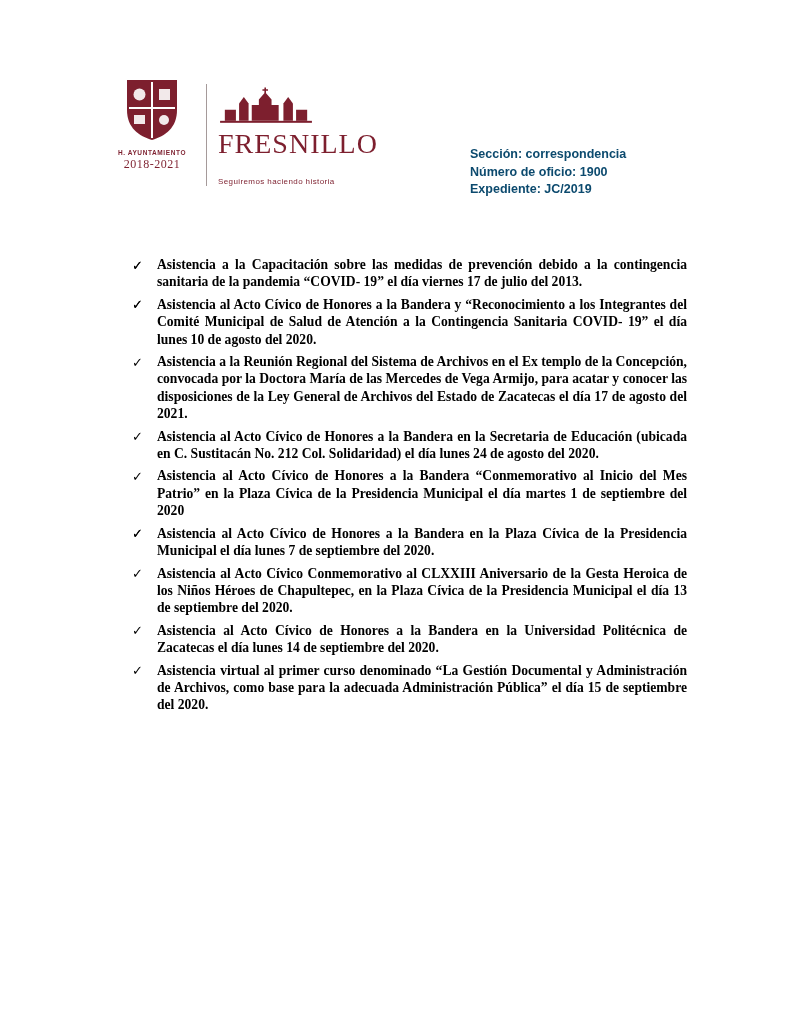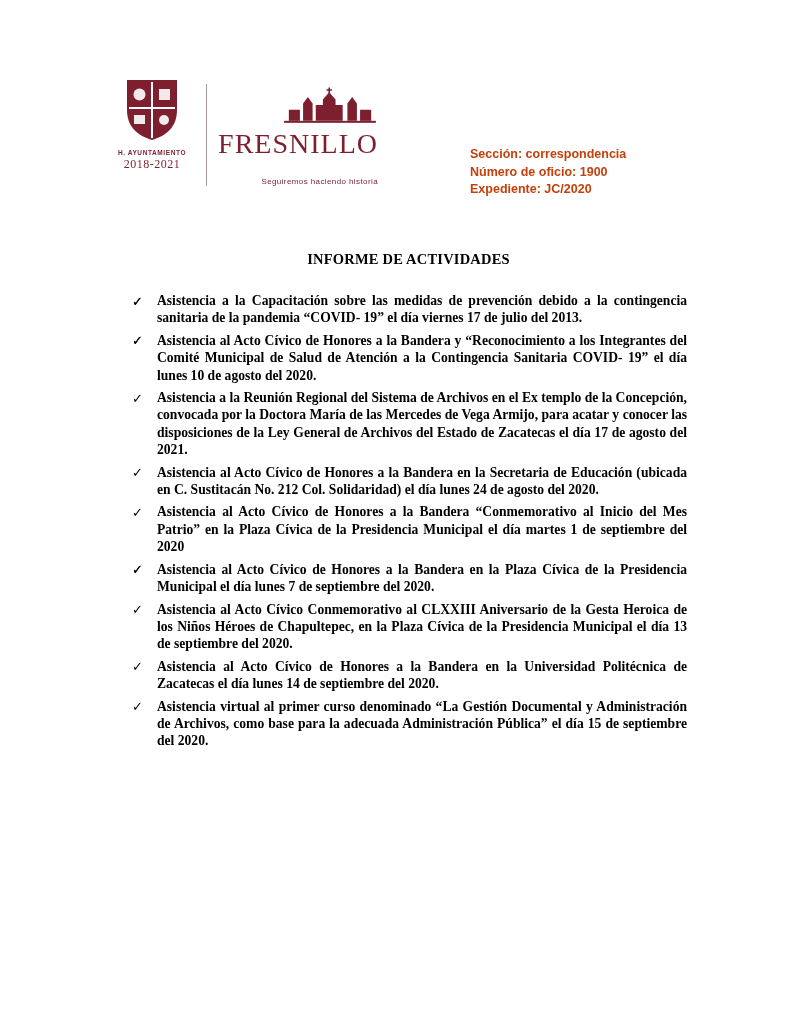--- a/index.html
+++ b/index.html
@@ -41,24 +41,24 @@
   .logo-divider {
     position: absolute;
     left: 206px;
     top: 84px;
     width: 1px;
     height: 102px;
     background: #a59a9a;
   }
   .fresnillo {
     position: absolute;
-    left: 212px;
+    left: 218px;
     top: 86px;
     width: 166px;
-    text-align: right;
+    text-align: left;
     color: #7d1f2e;
   }
   .fresnillo-name {
     font-size: 28px;
     line-height: 1;
     letter-spacing: 1px;
     margin-top: 2px;
     font-weight: normal;
   }
   .fresnillo-tagline {
@@ -68,21 +68,21 @@
     font-family: "Liberation Sans", sans-serif;
   }
   .meta {
     position: absolute;
     left: 470px;
     top: 146px;
     font-family: "Liberation Sans", sans-serif;
     font-size: 12.5px;
     font-weight: bold;
     line-height: 17.5px;
-    color: #c2410c;
+    color: #0c4a6e;
   }
 
   
   .content {
     position: absolute;
     left: 130px;
     top: 251px;
     width: 557px;
   }
   .title {
@@ -147,25 +147,24 @@
       <path fill="#7d1f2e" d="M98 44 V30 h14 v14 Z"></path>
       <rect x="2" y="44" width="116" height="2.5" fill="#7d1f2e"></rect>
     </svg>
     <div class="fresnillo-name">FRESNILLO</div>
     <div class="fresnillo-tagline">Seguiremos haciendo historia</div>
   </div>
 
   <div class="meta">
     <div>Sección: correspondencia</div>
     <div>Número de oficio: 1900</div>
-    <div>Expediente: JC/2020</div>
+    <div>Expediente: JC/2019</div>
   </div>
 
   <div class="content">
-    <h1 class="title">INFORME DE ACTIVIDADES</h1>
 
     <ul class="items">
       <li>
         <span class="check">✓</span>
       </li>
       <li>
         <span class="check">✓</span>
         <span>Asistencia a la Capacitación sobre las medidas de prevención debido a la contingencia sanitaria de la pandemia “COVID- 19” el día viernes 17 de julio del 2013.</span>
       </li>
       <li>

